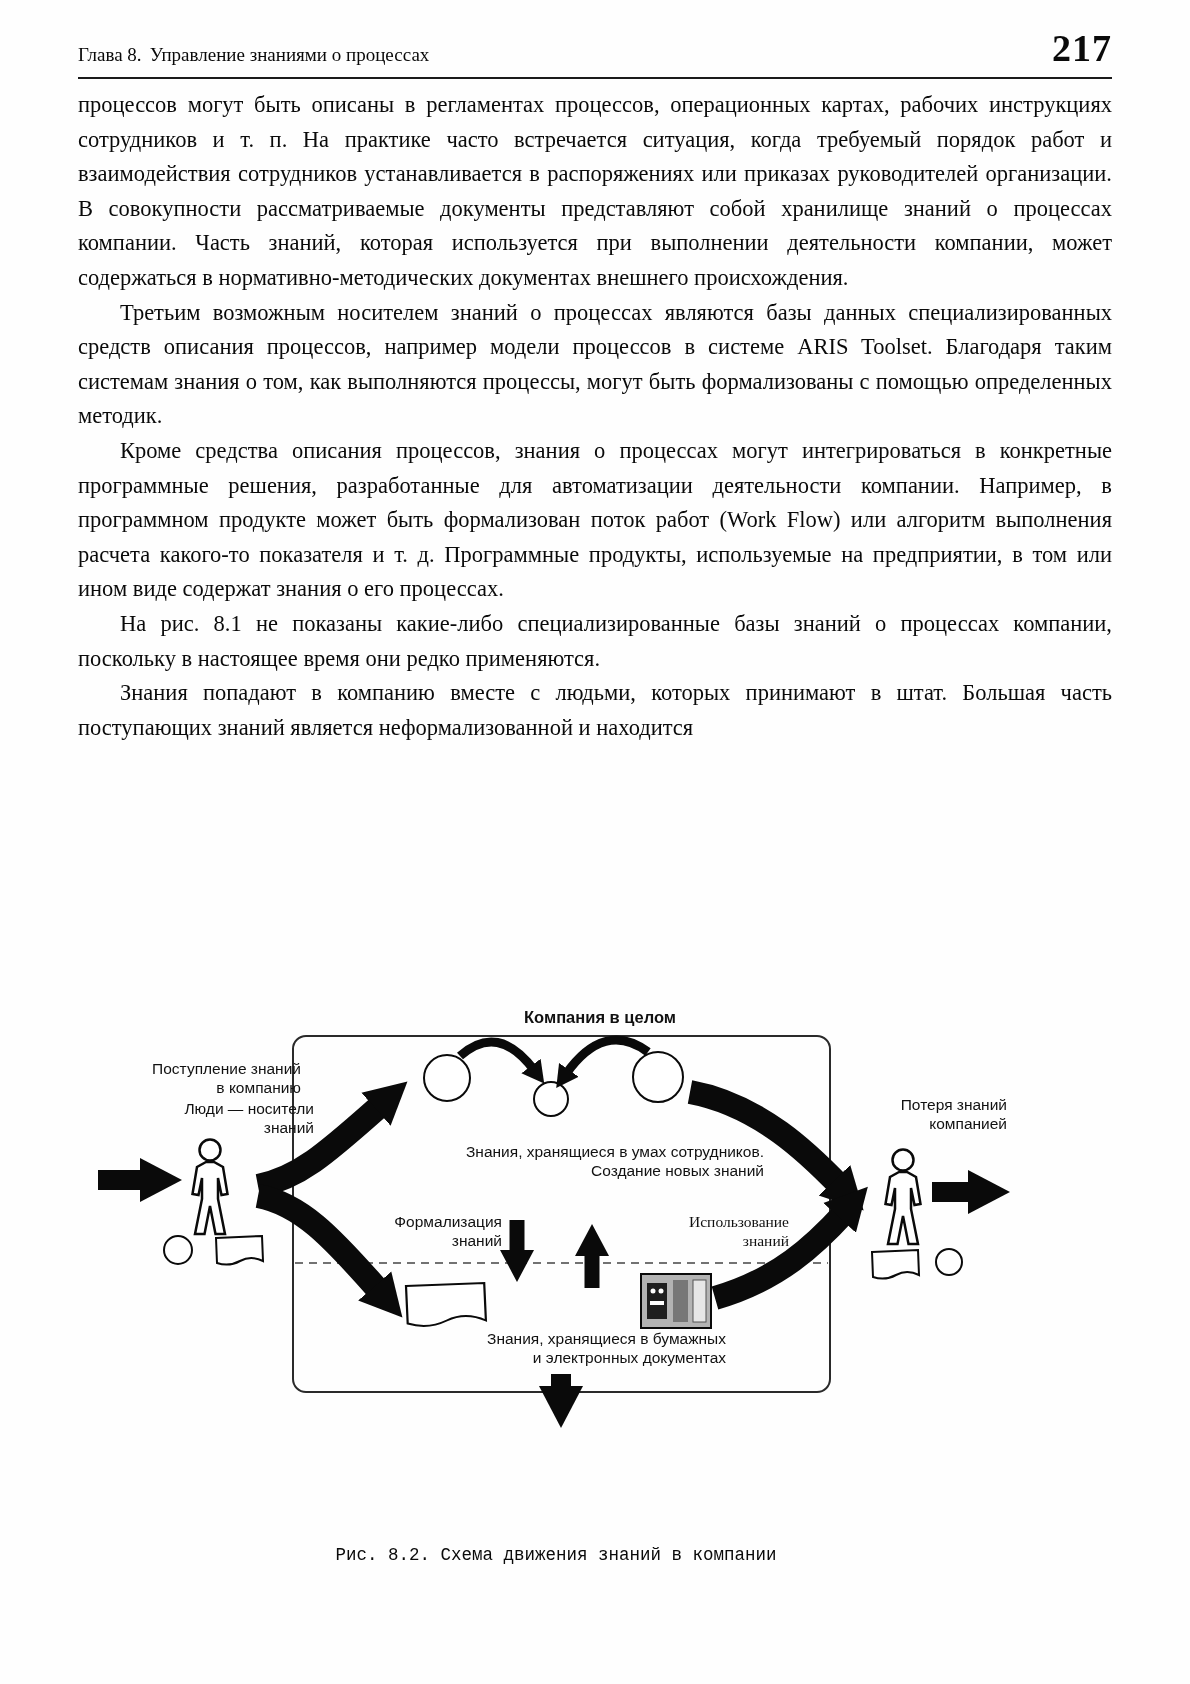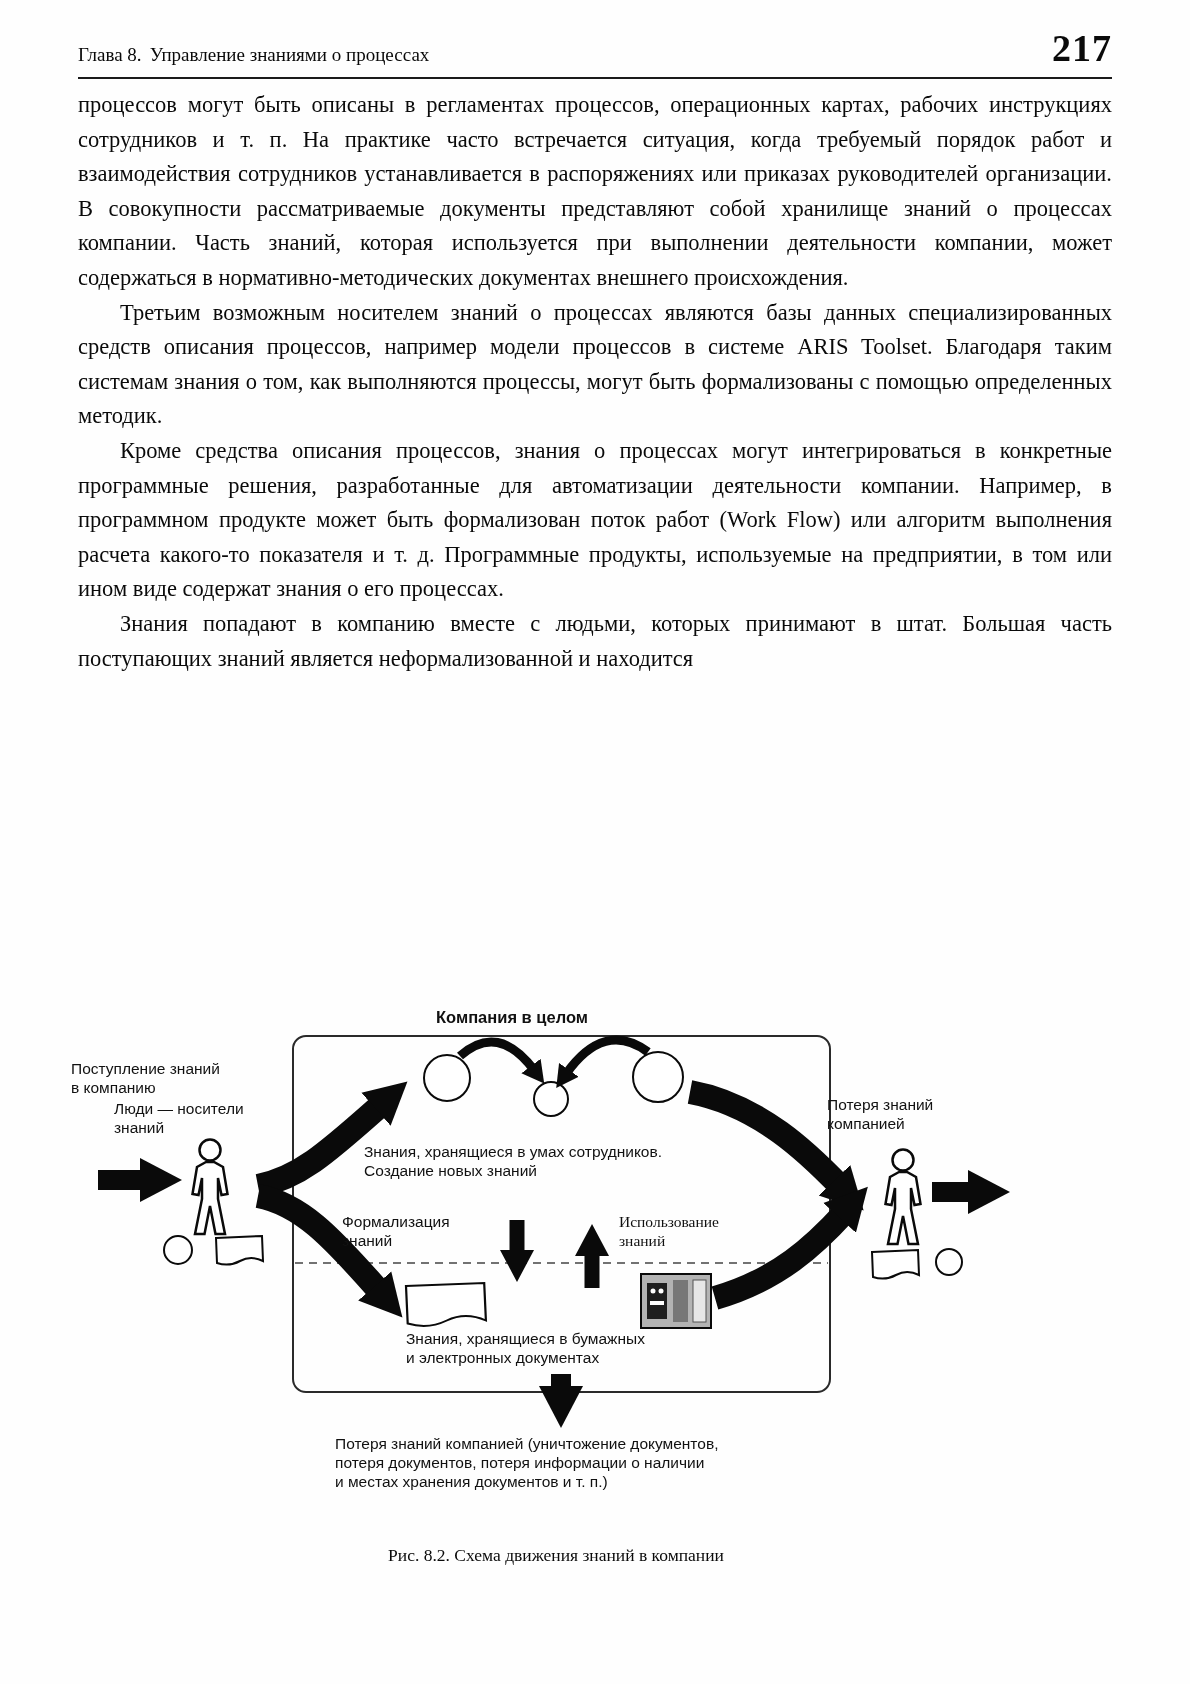--- a/index.html
+++ b/index.html
@@ -29,53 +29,54 @@
   .para { margin:0; text-indent:42px; }
   .para.noindent { text-indent:0; }
 
   
   .diagram { position:absolute; top:1000px; left:0; width:1190px; height:640px; margin:0; }
   .diagram svg { position:absolute; top:0; left:0; }
   .lbl {
     position:absolute; z-index:2;
     font-family:"Liberation Sans", sans-serif;
     font-size:15.5px; line-height:18.5px;
-    text-align:left; white-space:pre-line; color:#111;
+    text-align:right; white-space:pre-line; color:#111;
   }
   .lbl-company   { top:8px;   left:436px; width:240px; font-weight:bold; font-size:16.5px; }
   .lbl-inflow    { top:52px;  left:71px;  width:230px;margin-top:8px; }
   .lbl-people    { top:100px; left:114px; width:200px; }
   .lbl-minds     { top:143px; left:364px; width:400px; }
   .lbl-form      { top:213px; left:342px; width:160px; }
   .lbl-usage     { top:213px; left:619px; width:170px;font-family:Liberation Serif, serif; }
   .lbl-loss-right{ top:96px;  left:827px; width:180px; }
   .lbl-docs      { top:330px; left:406px; width:320px; }
   .lbl-loss-bottom{ top:434px; left:335px; width:470px; line-height:19px; }
   .caption {
     position:absolute; z-index:2; top:545px; left:0; width:1112px;
-    text-align:center; font-family:Liberation Serif, serif;
+    text-align:center; font-family:Liberation Mono, monospace;
     font-size:17.5px; color:#0a0a0a;
   }
 </style>
 </head>
 <body>
 
 <div class="page">
 
   <div class="running-head">
     <div class="rh-left">
       <span class="rh-chapter">Глава 8.</span><span class="rh-title">Управление знаниями о процессах</span>
     </div>
     <span class="rh-page">217</span>
   </div>
 
   <main class="body-text">
     <p class="para noindent">процессов могут быть описаны в регламентах процессов, операционных картах, рабочих инструкциях сотрудников и т. п. На практике часто встречается ситуация, когда требуемый порядок работ и взаимодействия сотрудников устанавливается в распоряжениях или приказах руководителей организации. В совокупности рассматриваемые документы представляют собой хранилище знаний о процессах компании. Часть знаний, которая используется при выполнении деятельности компании, может содержаться в нормативно-методических документах внешнего происхождения.</p>
     <p class="para">Третьим возможным носителем знаний о процессах являются базы данных специализированных средств описания процессов, например модели процессов в системе ARIS Toolset. Благодаря таким системам знания о том, как выполняются процессы, могут быть формализованы с помощью определенных методик.</p>
     <p class="para">Кроме средства описания процессов, знания о процессах могут интегрироваться в конкретные программные решения, разработанные для автоматизации деятельности компании. Например, в программном продукте может быть формализован поток работ (Work Flow) или алгоритм выполнения расчета какого-то показателя и т. д. Программные продукты, используемые на предприятии, в том или ином виде содержат знания о его процессах.</p>
+    <p class="para">На рис. 8.1 не показаны какие-либо специализированные базы знаний о процессах компании, поскольку в настоящее время они редко применяются.</p>
     <p class="para">Знания попадают в компанию вместе с людьми, которых принимают в штат. Большая часть поступающих знаний является неформализованной и находится</p>
   </main>
 
   <figure class="diagram">
     <svg width="1190" height="640" viewBox="0 0 1190 640">
       <defs>
         <marker id="ahb" markerUnits="userSpaceOnUse" markerWidth="46" markerHeight="48" refX="8" refY="24" orient="auto">
           <path d="M0,2 L42,24 L0,46 Z" fill="#0a0a0a"></path>
         </marker>
         <marker id="ahm" markerUnits="userSpaceOnUse" markerWidth="36" markerHeight="38" refX="6" refY="19" orient="auto">
@@ -142,19 +143,16 @@
     <div class="lbl lbl-minds">Знания, хранящиеся в умах сотрудников.
 Создание новых знаний</div>
     <div class="lbl lbl-form">Формализация
 знаний</div>
     <div class="lbl lbl-usage">Использование
 знаний</div>
     <div class="lbl lbl-loss-right">Потеря знаний
 компанией</div>
     <div class="lbl lbl-docs">Знания, хранящиеся в бумажных
 и электронных документах</div>
-    <div class="lbl lbl-loss-bottom">Потеря знаний компанией (уничтожение документов,
-потеря документов, потеря информации о наличии
-и местах хранения документов и т. п.)</div>
     <figcaption class="caption">Рис. 8.2. Схема движения знаний в компании</figcaption>
   </figure>
 
 </div>
 
 </body></html>

